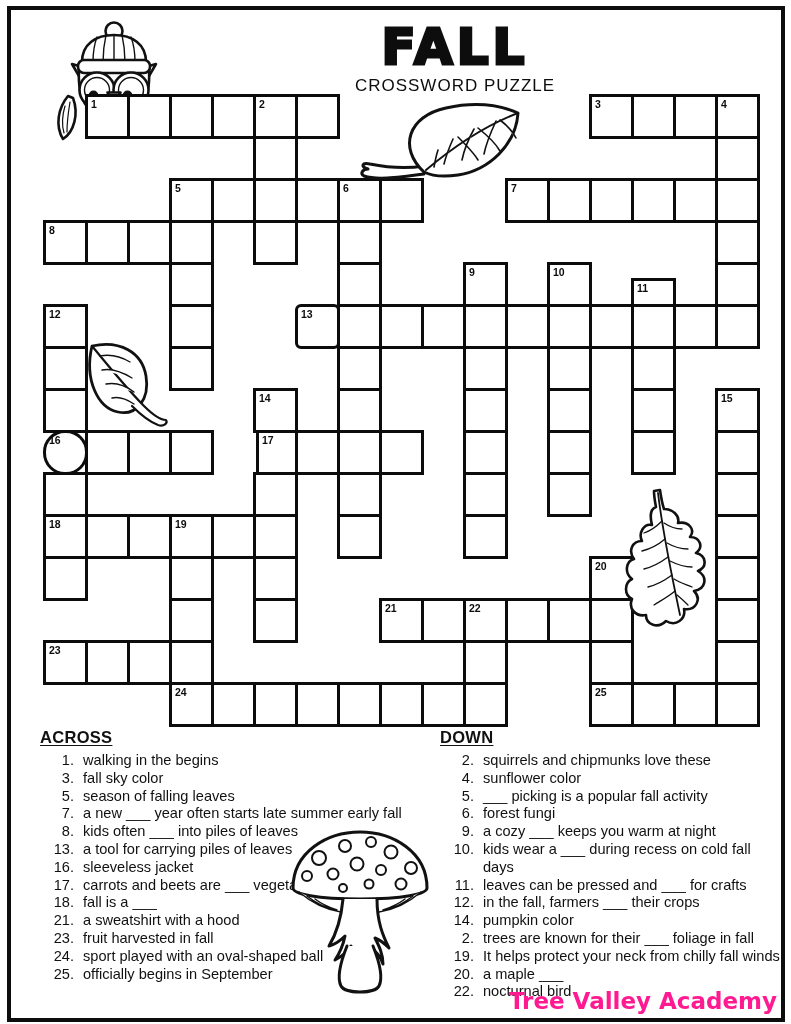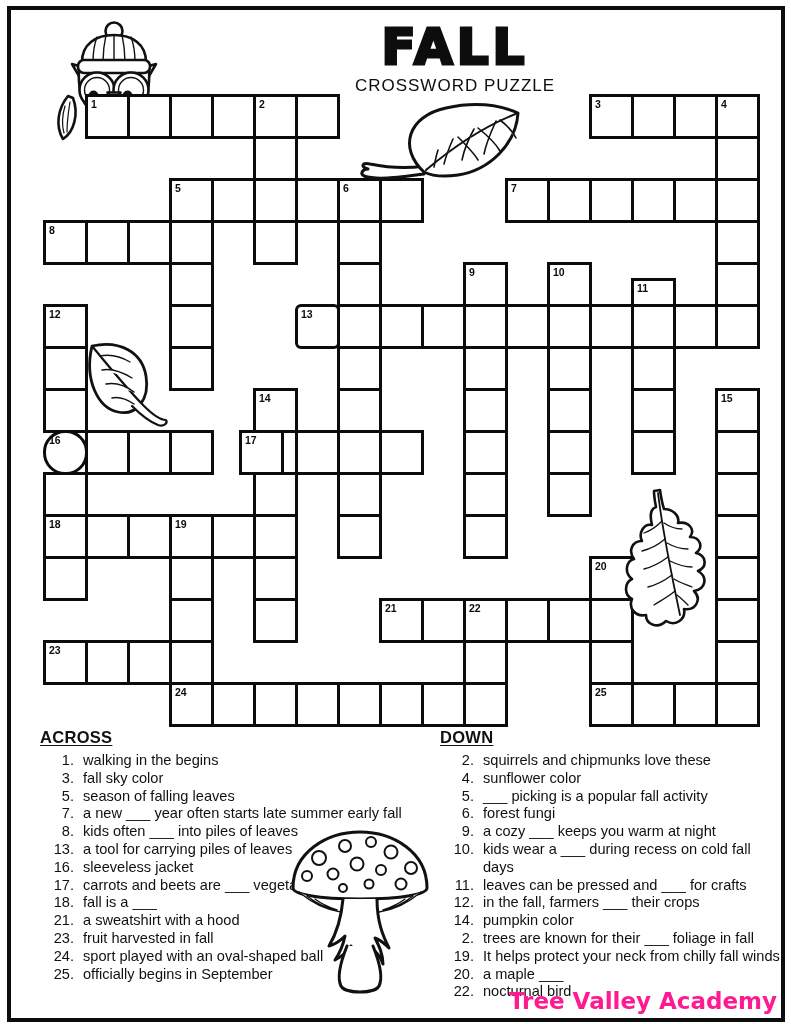--- a/index.html
+++ b/index.html
@@ -168,21 +168,21 @@
       <div class="cell" style="left: 631px; top: 388px;"></div>
       <div class="cell" style="left: 715px; top: 388px;">
         <span class="cellnum">15</span>
       </div>
       <div class="cell" style="left: 43px; top: 430px; border-radius: 22px;">
         <span class="cellnum">16</span>
       </div>
       <div class="cell" style="left: 85px; top: 430px;"></div>
       <div class="cell" style="left: 127px; top: 430px;"></div>
       <div class="cell" style="left: 169px; top: 430px;"></div>
-      <div class="cell" style="left: 239px; top: 430px;">
+      <div class="cell" style="left: 256px; top: 430px;">
         <span class="cellnum">17</span>
       </div>
       <div class="cell" style="left: 295px; top: 430px;"></div>
       <div class="cell" style="left: 337px; top: 430px;"></div>
       <div class="cell" style="left: 379px; top: 430px;"></div>
       <div class="cell" style="left: 463px; top: 430px;"></div>
       <div class="cell" style="left: 547px; top: 430px;"></div>
       <div class="cell" style="left: 631px; top: 430px;"></div>
       <div class="cell" style="left: 715px; top: 430px;"></div>
       <div class="cell" style="left: 43px; top: 472px;"></div>

